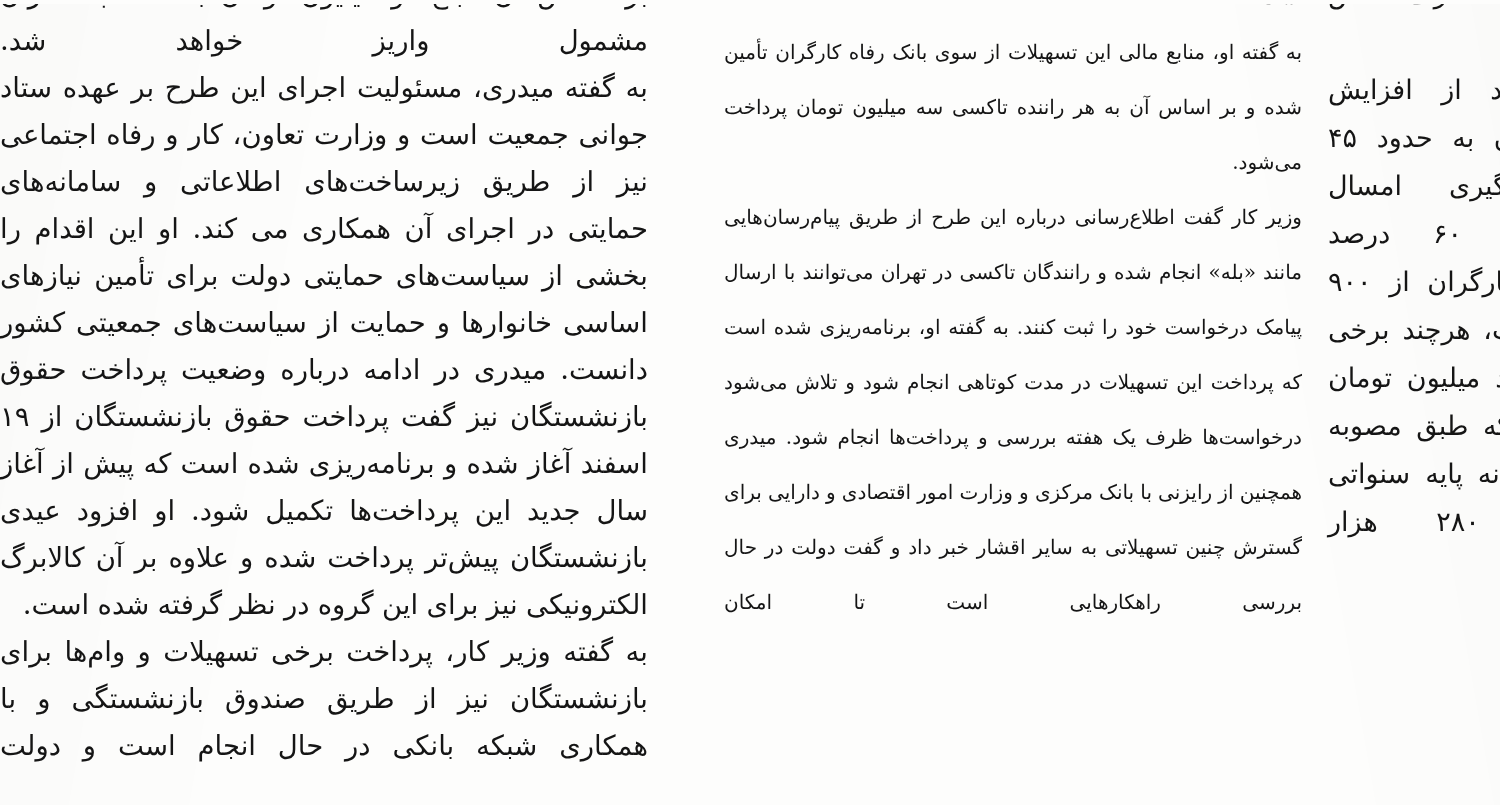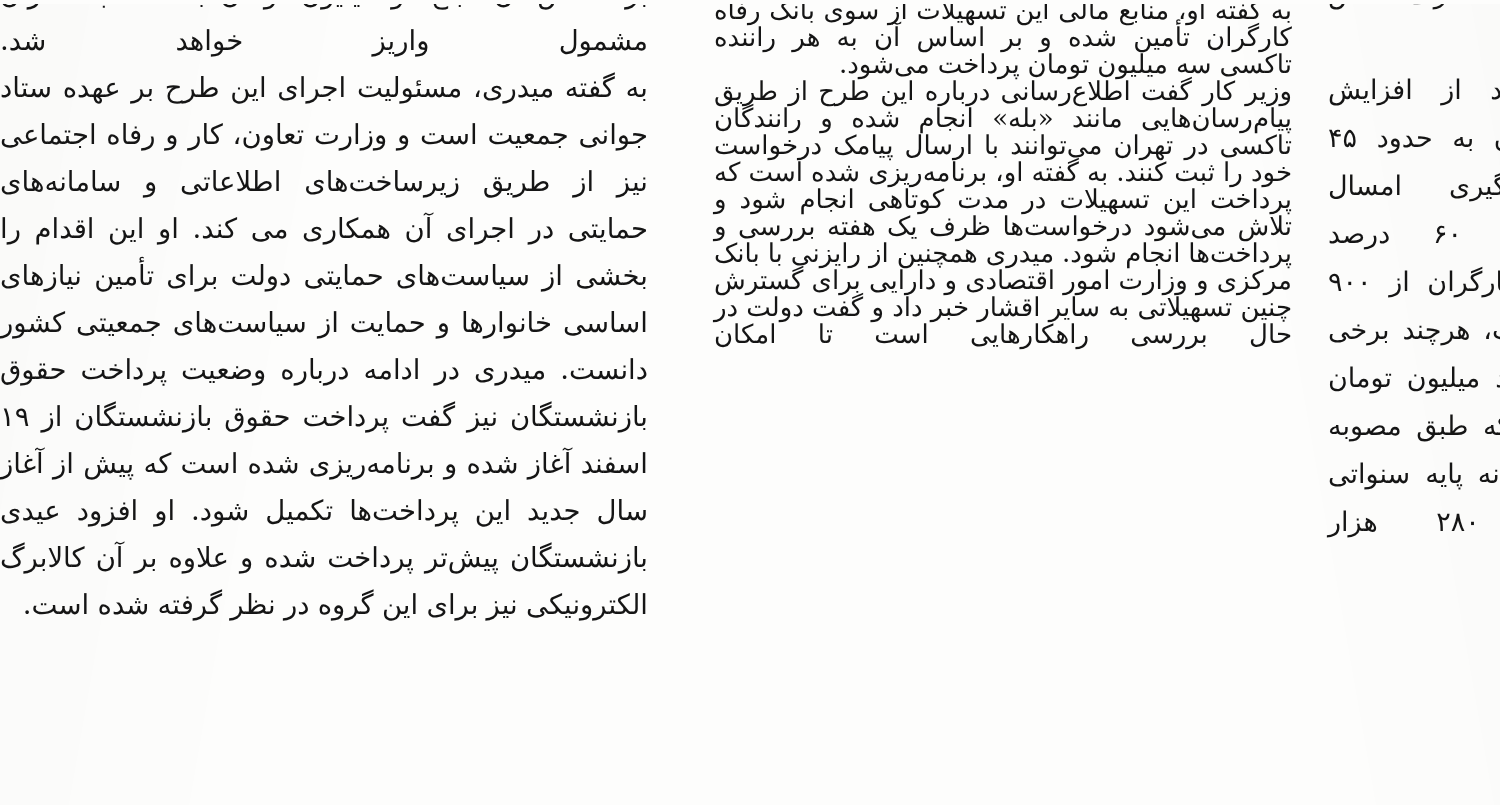--- a/index.html
+++ b/index.html
@@ -37,24 +37,24 @@
   #col-1 {
     right: 852px;      
     width: 648px;
     font-size: 27.5px;
     line-height: 47px;
     letter-spacing: -0.2px;
     word-spacing: -0.5px;
   }
 
   #col-2 {
-    right: 208px;
+    right: 198px;
     width: 578px;
-    font-size: 26px;
-    line-height: 27px;
+    font-size: 20px;
+    line-height: 55px;
     letter-spacing: -0.1px;
     word-spacing: -0.3px;
   }
 
   
   #col-3 {
     right: -188px;     
     width: 360px;
     font-size: 27px;
     line-height: 48px;
@@ -101,20 +101,21 @@
   }
 </style>
 </head>
 <body>
 
 <div id="page" style="background: rgb(253, 253, 252);">
 
   <div class="col" id="col-1" style="color: rgb(21, 21, 21);">
     <p class="para clip-top justified-last">بر اساس آن مبلغ دو میلیون تومان به حساب مادران مشمول واریز خواهد شد.</p>
     <p class="para">به گفته میدری، مسئولیت اجرای این طرح بر عهده ستاد جوانی جمعیت است و وزارت تعاون، کار و رفاه اجتماعی نیز از طریق زیرساخت‌های اطلاعاتی و سامانه‌های حمایتی در اجرای آن همکاری می کند. او این اقدام را بخشی از سیاست‌های حمایتی دولت برای تأمین نیازهای اساسی خانوارها و حمایت از سیاست‌های جمعیتی کشور دانست. میدری در ادامه درباره وضعیت پرداخت حقوق بازنشستگان نیز گفت پرداخت حقوق بازنشستگان از ۱۹ اسفند آغاز شده و برنامه‌ریزی شده است که پیش از آغاز سال جدید این پرداخت‌ها تکمیل شود. او افزود عیدی بازنشستگان پیش‌تر پرداخت شده و علاوه بر آن کالابرگ الکترونیکی نیز برای این گروه در نظر گرفته شده است.</p>
+    <p class="para justified-last">به گفته وزیر کار، پرداخت برخی تسهیلات و وام‌ها برای بازنشستگان نیز از طریق صندوق بازنشستگی و با همکاری شبکه بانکی در حال انجام است و دولت</p>
   </div>
 
   <div class="col" id="col-2" style="color: rgb(21, 21, 21);">
     <p class="para clip-top">است.</p>
     <p class="para">به گفته او، منابع مالی این تسهیلات از سوی بانک رفاه کارگران تأمین شده و بر اساس آن به هر راننده تاکسی سه میلیون تومان پرداخت می‌شود.</p>
     <p class="para justified-last">وزیر کار گفت اطلاع‌رسانی درباره این طرح از طریق پیام‌رسان‌هایی مانند «بله» انجام شده و رانندگان تاکسی در تهران می‌توانند با ارسال پیامک درخواست خود را ثبت کنند. به گفته او، برنامه‌ریزی شده است که پرداخت این تسهیلات در مدت کوتاهی انجام شود و تلاش می‌شود درخواست‌ها ظرف یک هفته بررسی و پرداخت‌ها انجام شود. میدری همچنین از رایزنی با بانک مرکزی و وزارت امور اقتصادی و دارایی برای گسترش چنین تسهیلاتی به سایر اقشار خبر داد و گفت دولت در حال بررسی راهکارهایی است تا امکان</p>
   </div>
 
   <div class="col" id="col-3" style="color: rgb(21, 21, 21);">
     <p class="para clip-top justified-last">ایش نزدیک‌های مصرف تلاش شده</p>

